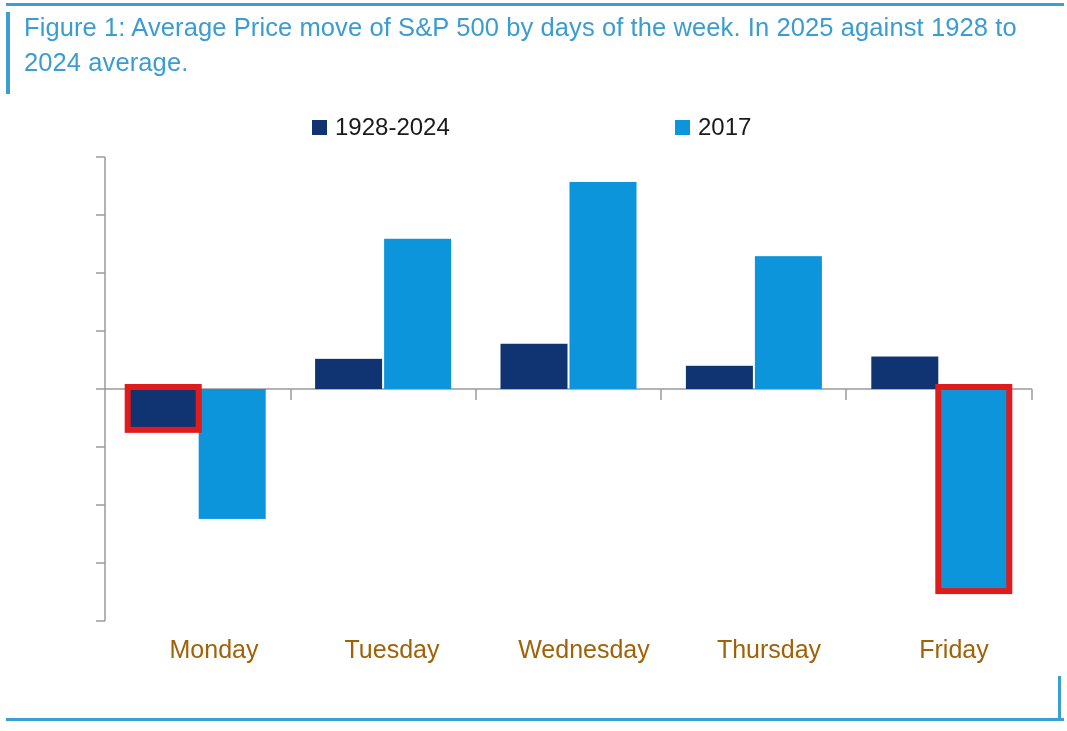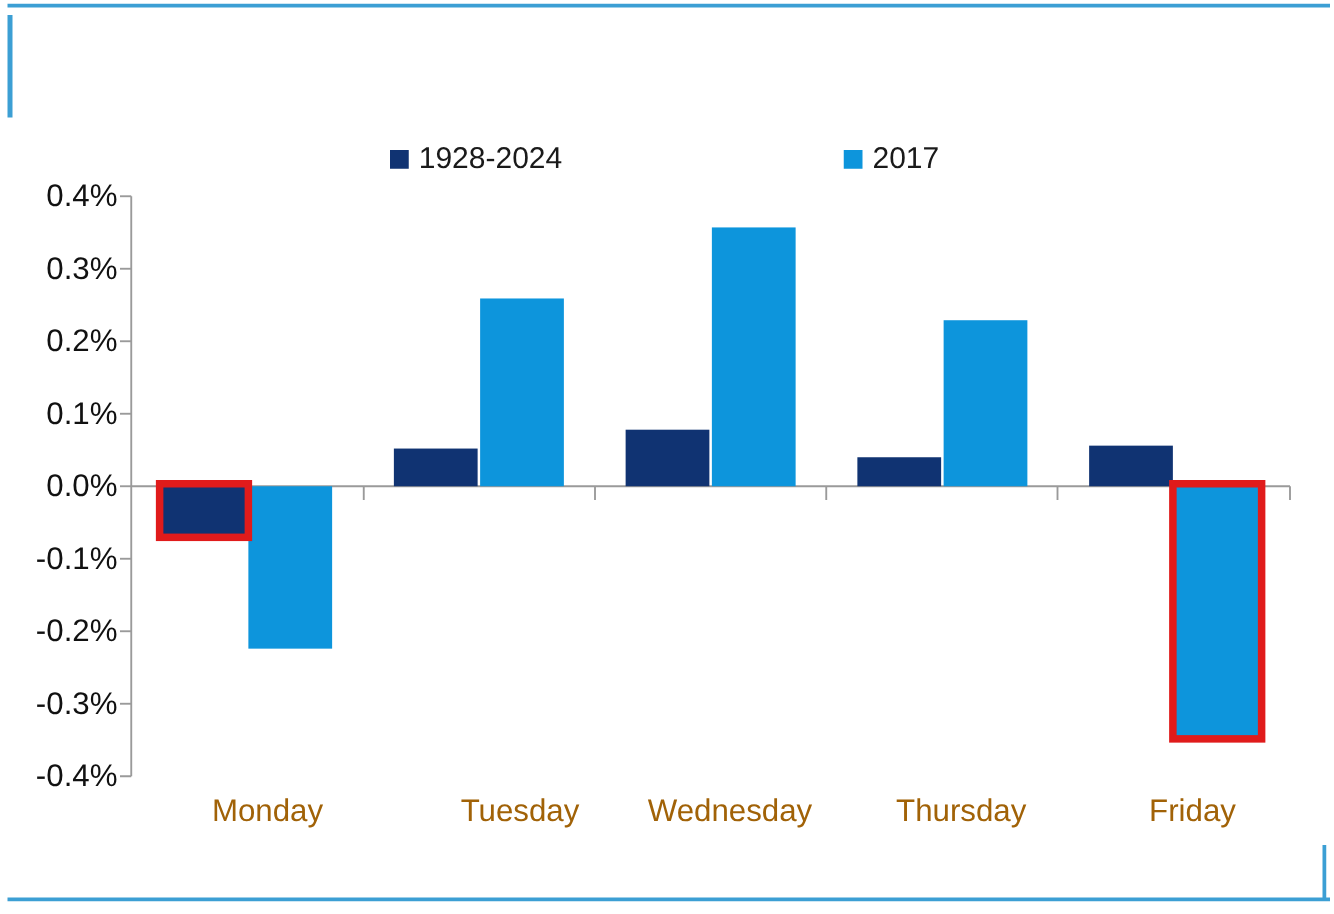--- a/index.html
+++ b/index.html
@@ -162,44 +162,34 @@
 </style>
 </head>
 <body>
 
 <div id="figure-root">
 
   <div class="top-rule"></div>
 
   <div class="title-wrap">
     <div class="title-bar"></div>
+    <div class="title-text">Figure 1: Average Price move of S&amp;P 500 by days of the week. In 2025 against 1928 to 2024 average.</div>
   </div>
 
   <div class="legend">
     <div class="legend-item item-0">
       <span class="legend-swatch" style="background:#103372"></span>
       <span class="legend-label">1928-2024</span>
     </div>
     <div class="legend-item item-1">
       <span class="legend-swatch" style="background:#0d95dc"></span>
       <span class="legend-label">2017</span>
     </div>
   </div>
 
-  <div class="ytick-col">
-    <div class="ytick-label" style="top:145px">0.4%</div>
-    <div class="ytick-label" style="top:203px">0.3%</div>
-    <div class="ytick-label" style="top:261px">0.2%</div>
-    <div class="ytick-label" style="top:319px">0.1%</div>
-    <div class="ytick-label" style="top:377px">0.0%</div>
-    <div class="ytick-label" style="top:435px">-0.1%</div>
-    <div class="ytick-label" style="top:493px">-0.2%</div>
-    <div class="ytick-label" style="top:551px">-0.3%</div>
-    <div class="ytick-label" style="top:609px">-0.4%</div>
-  </div>
 
   <div class="plot">
     <svg class="plot-svg" width="1067" height="731">
       <g>
         <line x1="105" y1="157" x2="105" y2="621" stroke="#9a9a9a" stroke-width="1.5"></line>
         <line x1="105" y1="389" x2="1032" y2="389" stroke="#9a9a9a" stroke-width="1.5"></line>
         <g stroke="#9a9a9a" stroke-width="1.5">
           <line x1="96" y1="157" x2="105" y2="157"></line>
           <line x1="96" y1="215" x2="105" y2="215"></line>
           <line x1="96" y1="273" x2="105" y2="273"></line>
@@ -234,21 +224,21 @@
 
       <g>
           <rect x="127.69999999999999" y="387" width="71" height="42.860000000000014" fill="none" stroke="#e01b1b" stroke-width="6"></rect>
           <rect x="938.3000000000001" y="387" width="71" height="204.0999999999999" fill="none" stroke="#e01b1b" stroke-width="6"></rect>
         </g>
     </svg>
   </div>
 
   <div>
     <div class="xtick-label" style="left:124px;width:180px">Monday</div>
-    <div class="xtick-label" style="left:326px;width:180px">Tuesday</div>
+    <div class="xtick-label" style="left:302px;width:180px">Tuesday</div>
     <div class="xtick-label" style="left:494px;width:180px">Wednesday</div>
     <div class="xtick-label" style="left:679px;width:180px">Thursday</div>
     <div class="xtick-label" style="left:864px;width:180px">Friday</div>
   </div>
 
   <div class="right-tick"></div>
   <div class="bottom-rule"></div>
 
 </div>
 

